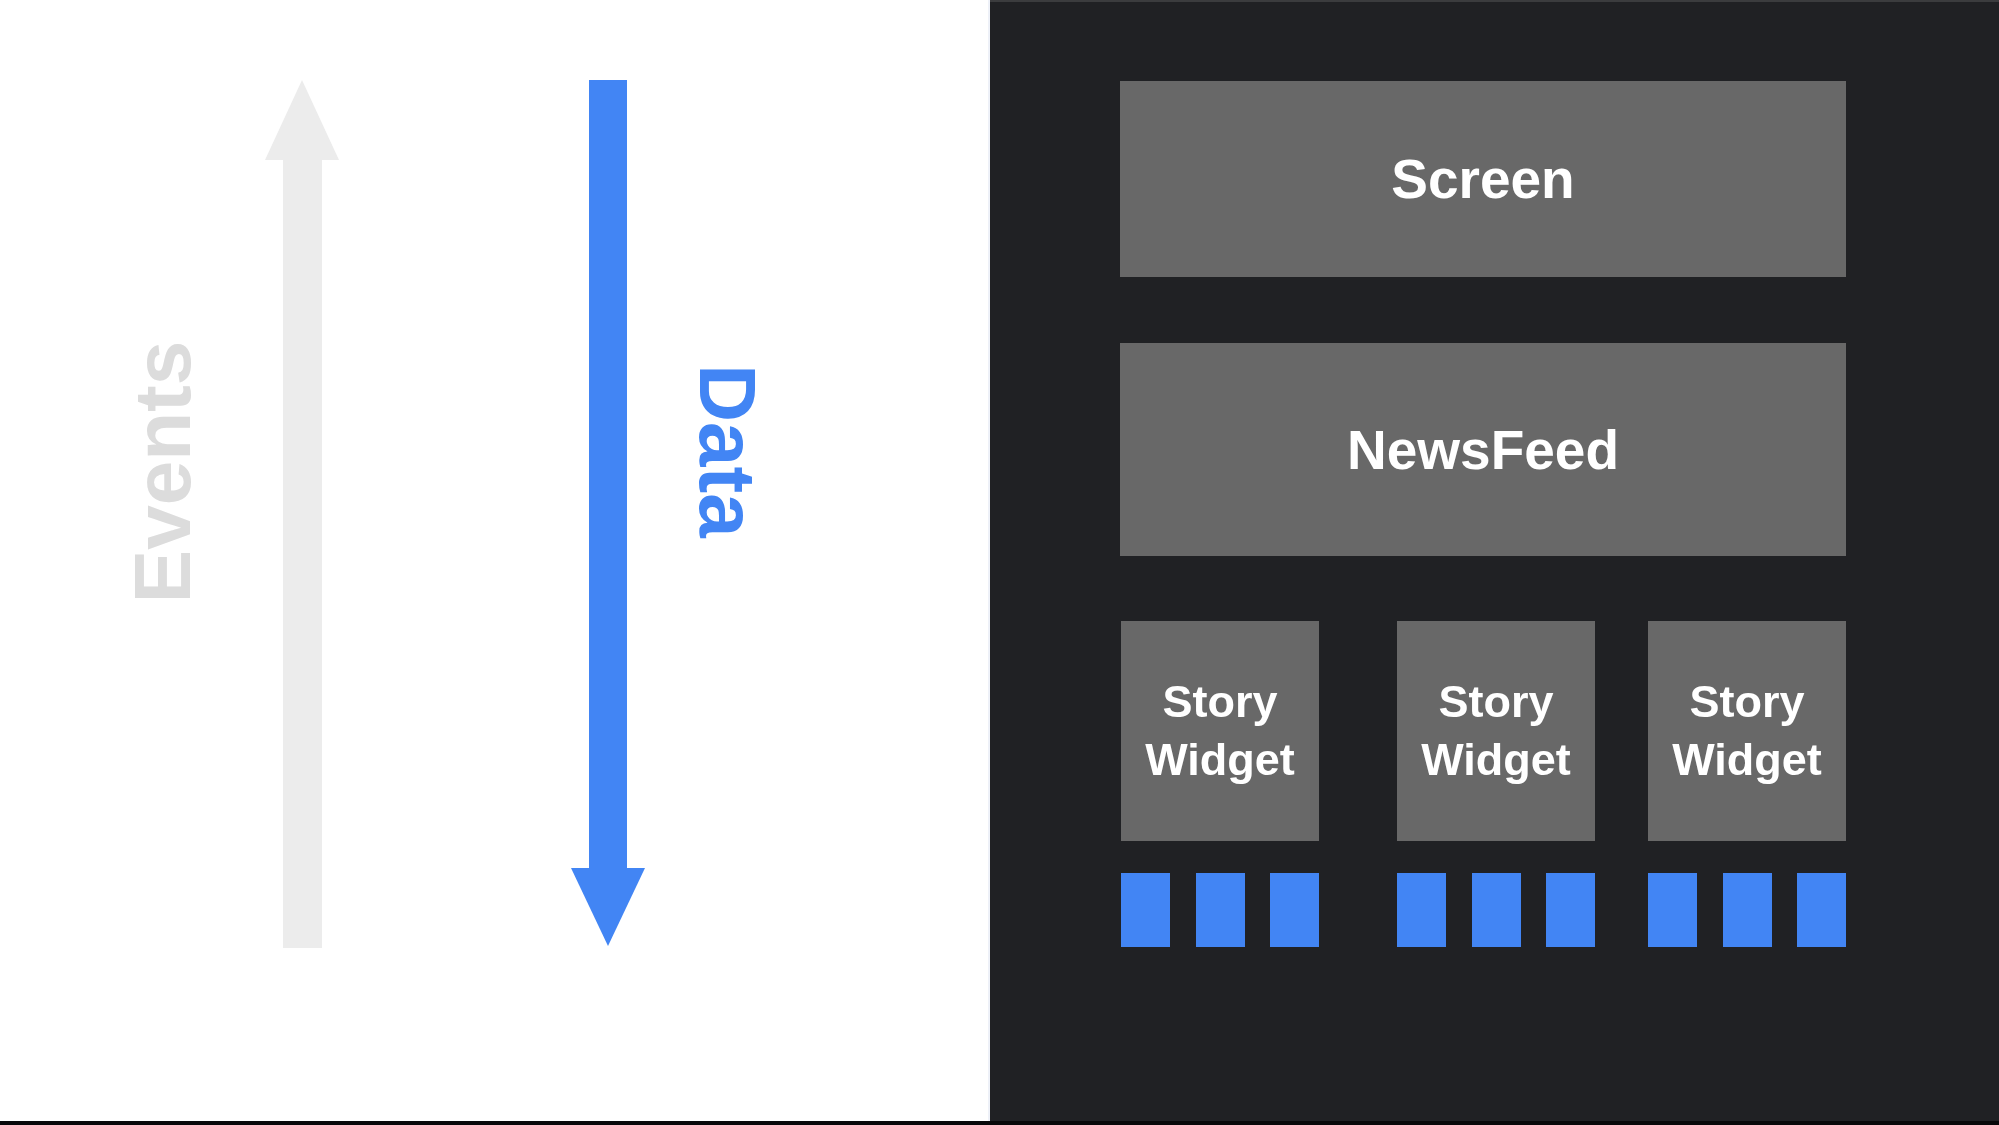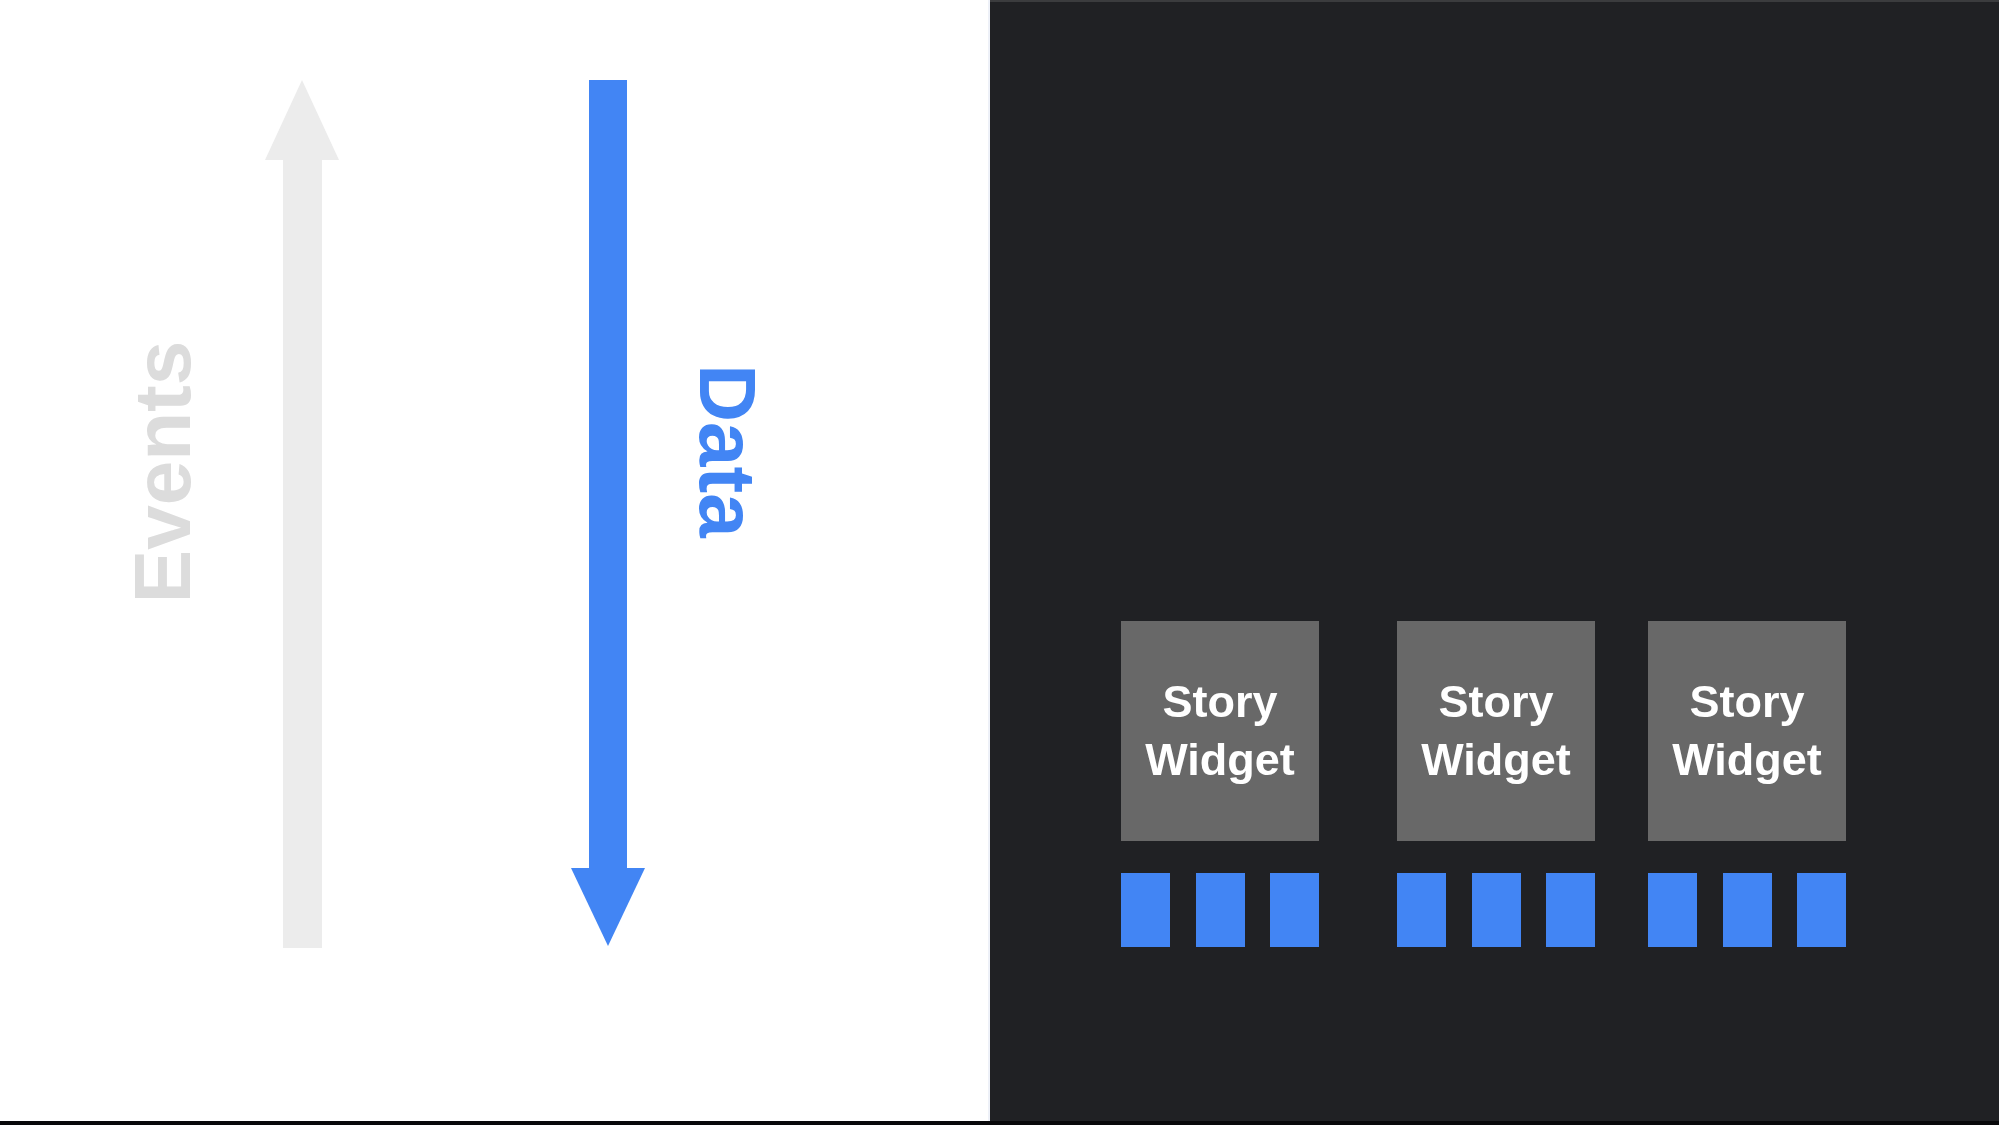--- a/index.html
+++ b/index.html
@@ -86,21 +86,27 @@
 
   <div>
     <div class="down-shaft"></div>
     <div class="down-head"></div>
   </div>
   <div class="data-label">Data</div>
 
   <div class="panel">
     <div class="panel-top-glint"></div>
 
+    <div class="box screen-box">
+      <span>Screen</span>
+    </div>
 
+    <div class="box newsfeed-box">
+      <span>NewsFeed</span>
+    </div>
 
     <div class="story-col col-0">
       <div class="box story-box">
         <span>Story Widget</span>
       </div>
       <div class="blocks">
           <div class="block"></div>
           <div class="block"></div>
           <div class="block"></div>
         </div>

